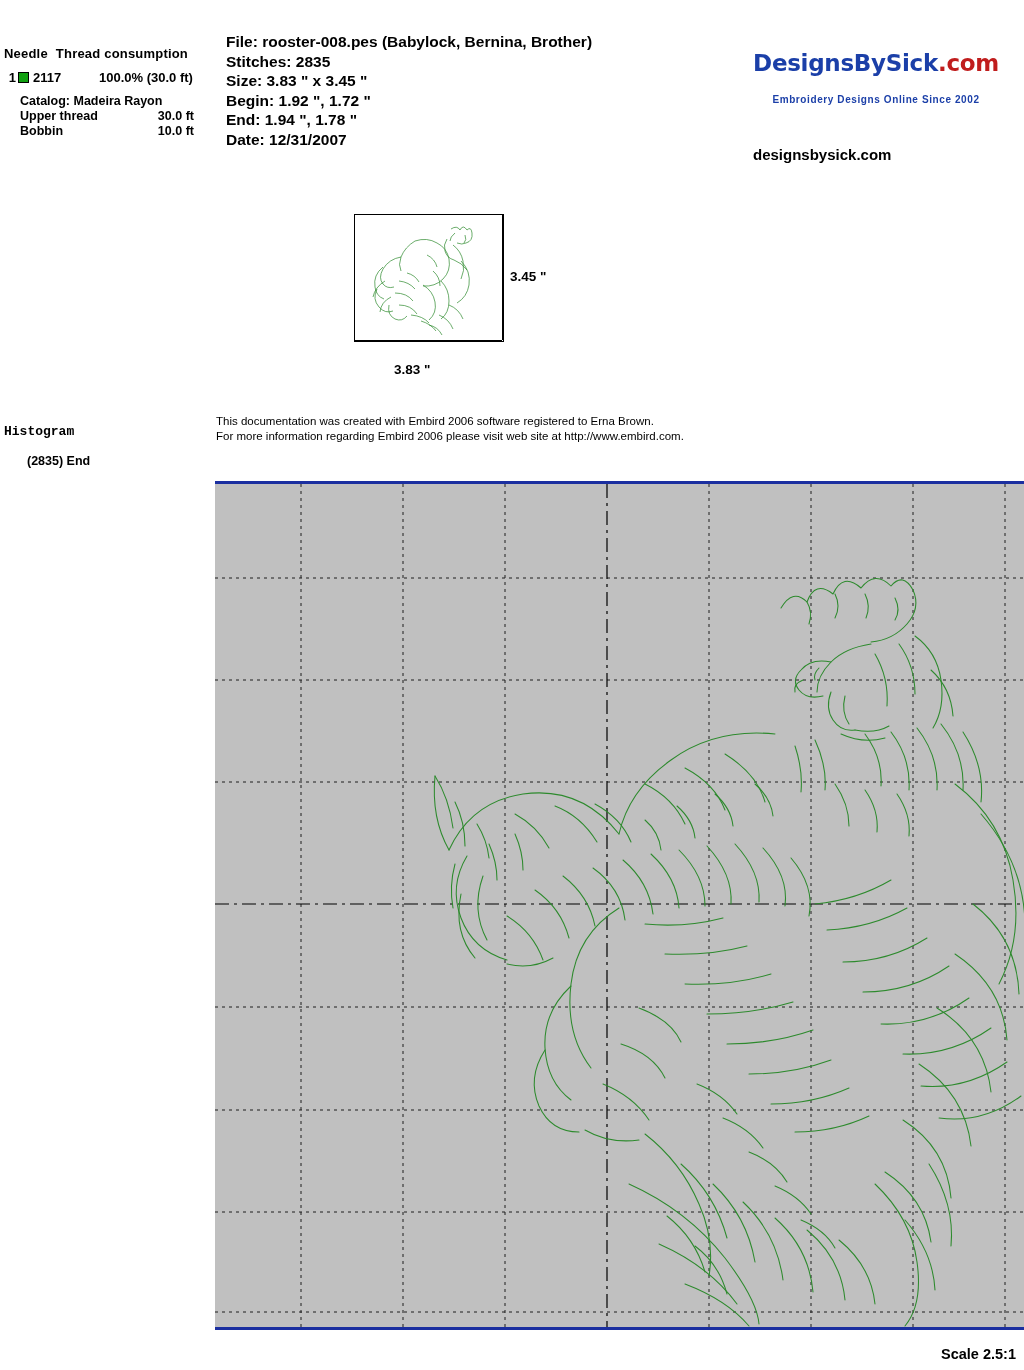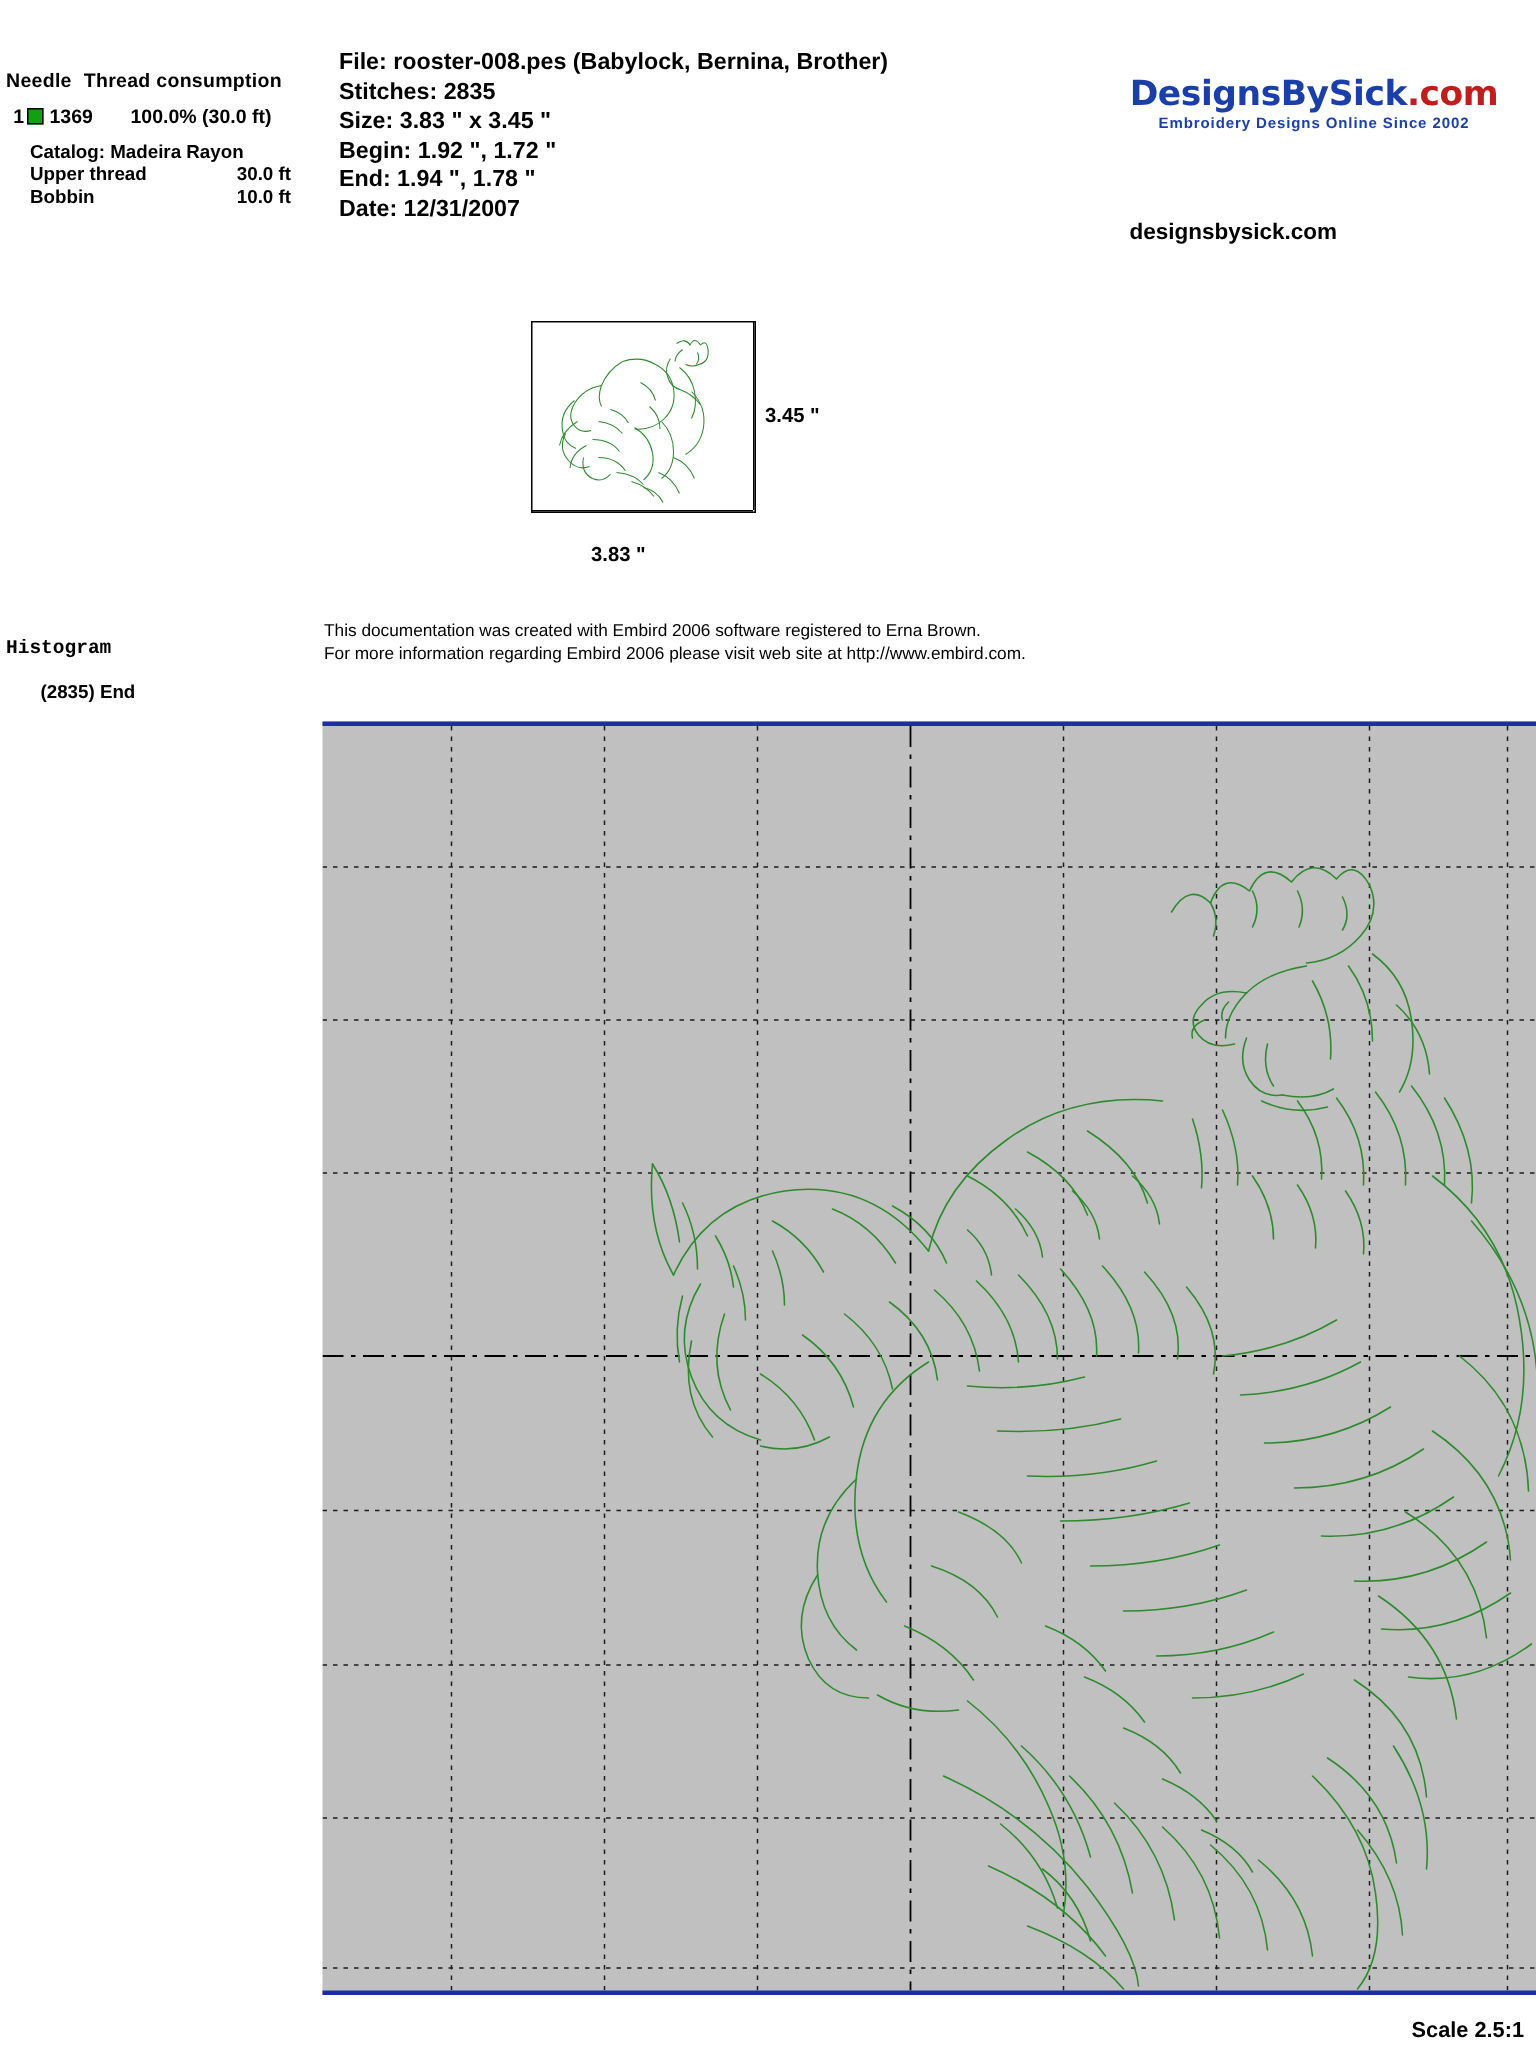--- a/index.html
+++ b/index.html
@@ -31,21 +31,21 @@
   }
   .needle-num { width: 12px; text-align: right; }
   .color-chip {
     width: 9px; height: 9px;
     background: #11a011;
     display: inline-block;
     margin: 0 4px 0 2px;
     border: 1px solid #000;
   }
   .needle-count { min-width: 38px; }
-  .needle-pct { margin-left: 16px; }
+  .needle-pct { margin-left: 28px; }
 
   #catalog-block { left: 4px; top: 94px; width: 215px; font-size: 12.5px; font-weight: bold; }
   #catalog-block .line { position: relative; height: 15px; margin-left: 16px; }
   #catalog-block .lbl { position: absolute; left: 0; }
   #catalog-block .val { position: absolute; right: 25px; }
 
   
   #file-info { left: 226px; top: 32px; font-size: 15.5px; font-weight: bold; line-height: 19.5px; }
 
   
@@ -57,21 +57,21 @@
     color: #1b3fa8;
     letter-spacing: -0.3px;
     white-space: nowrap;
   }
   #logo-main .red { color: #c01d1d; }
   #logo-sub {
     font-size: 10px;
     font-weight: bold;
     color: #1b3fa8;
     letter-spacing: 0.6px;
-    margin-top: 1px;
+    margin-top: 18px;
   }
   #site-text {
     left: 753px; top: 146px;
     font-size: 15px; font-weight: bold;
     color: #000;
   }
 
   
   #preview-wrap { left: 354px; top: 214px; }
   #preview-box {
@@ -119,21 +119,21 @@
 </head>
 <body>
 
 <div class="abs" id="needle-block">
   <div id="needle-header">
     <span class="h1">Needle</span><span class="h2">Thread consumption</span>
   </div>
   <div class="needle-row">
     <span class="needle-num">1</span>
     <span class="color-chip"></span>
-    <span class="needle-count">1369</span>
+    <span class="needle-count">2117</span>
     <span class="needle-pct">100.0% (30.0 ft)</span>
   </div>
 </div>
 
 <div class="abs" id="catalog-block">
   <div class="line">
     <span class="lbl">Catalog: Madeira Rayon</span>
   </div>
   <div class="line">
     <span class="lbl">Upper thread</span>

